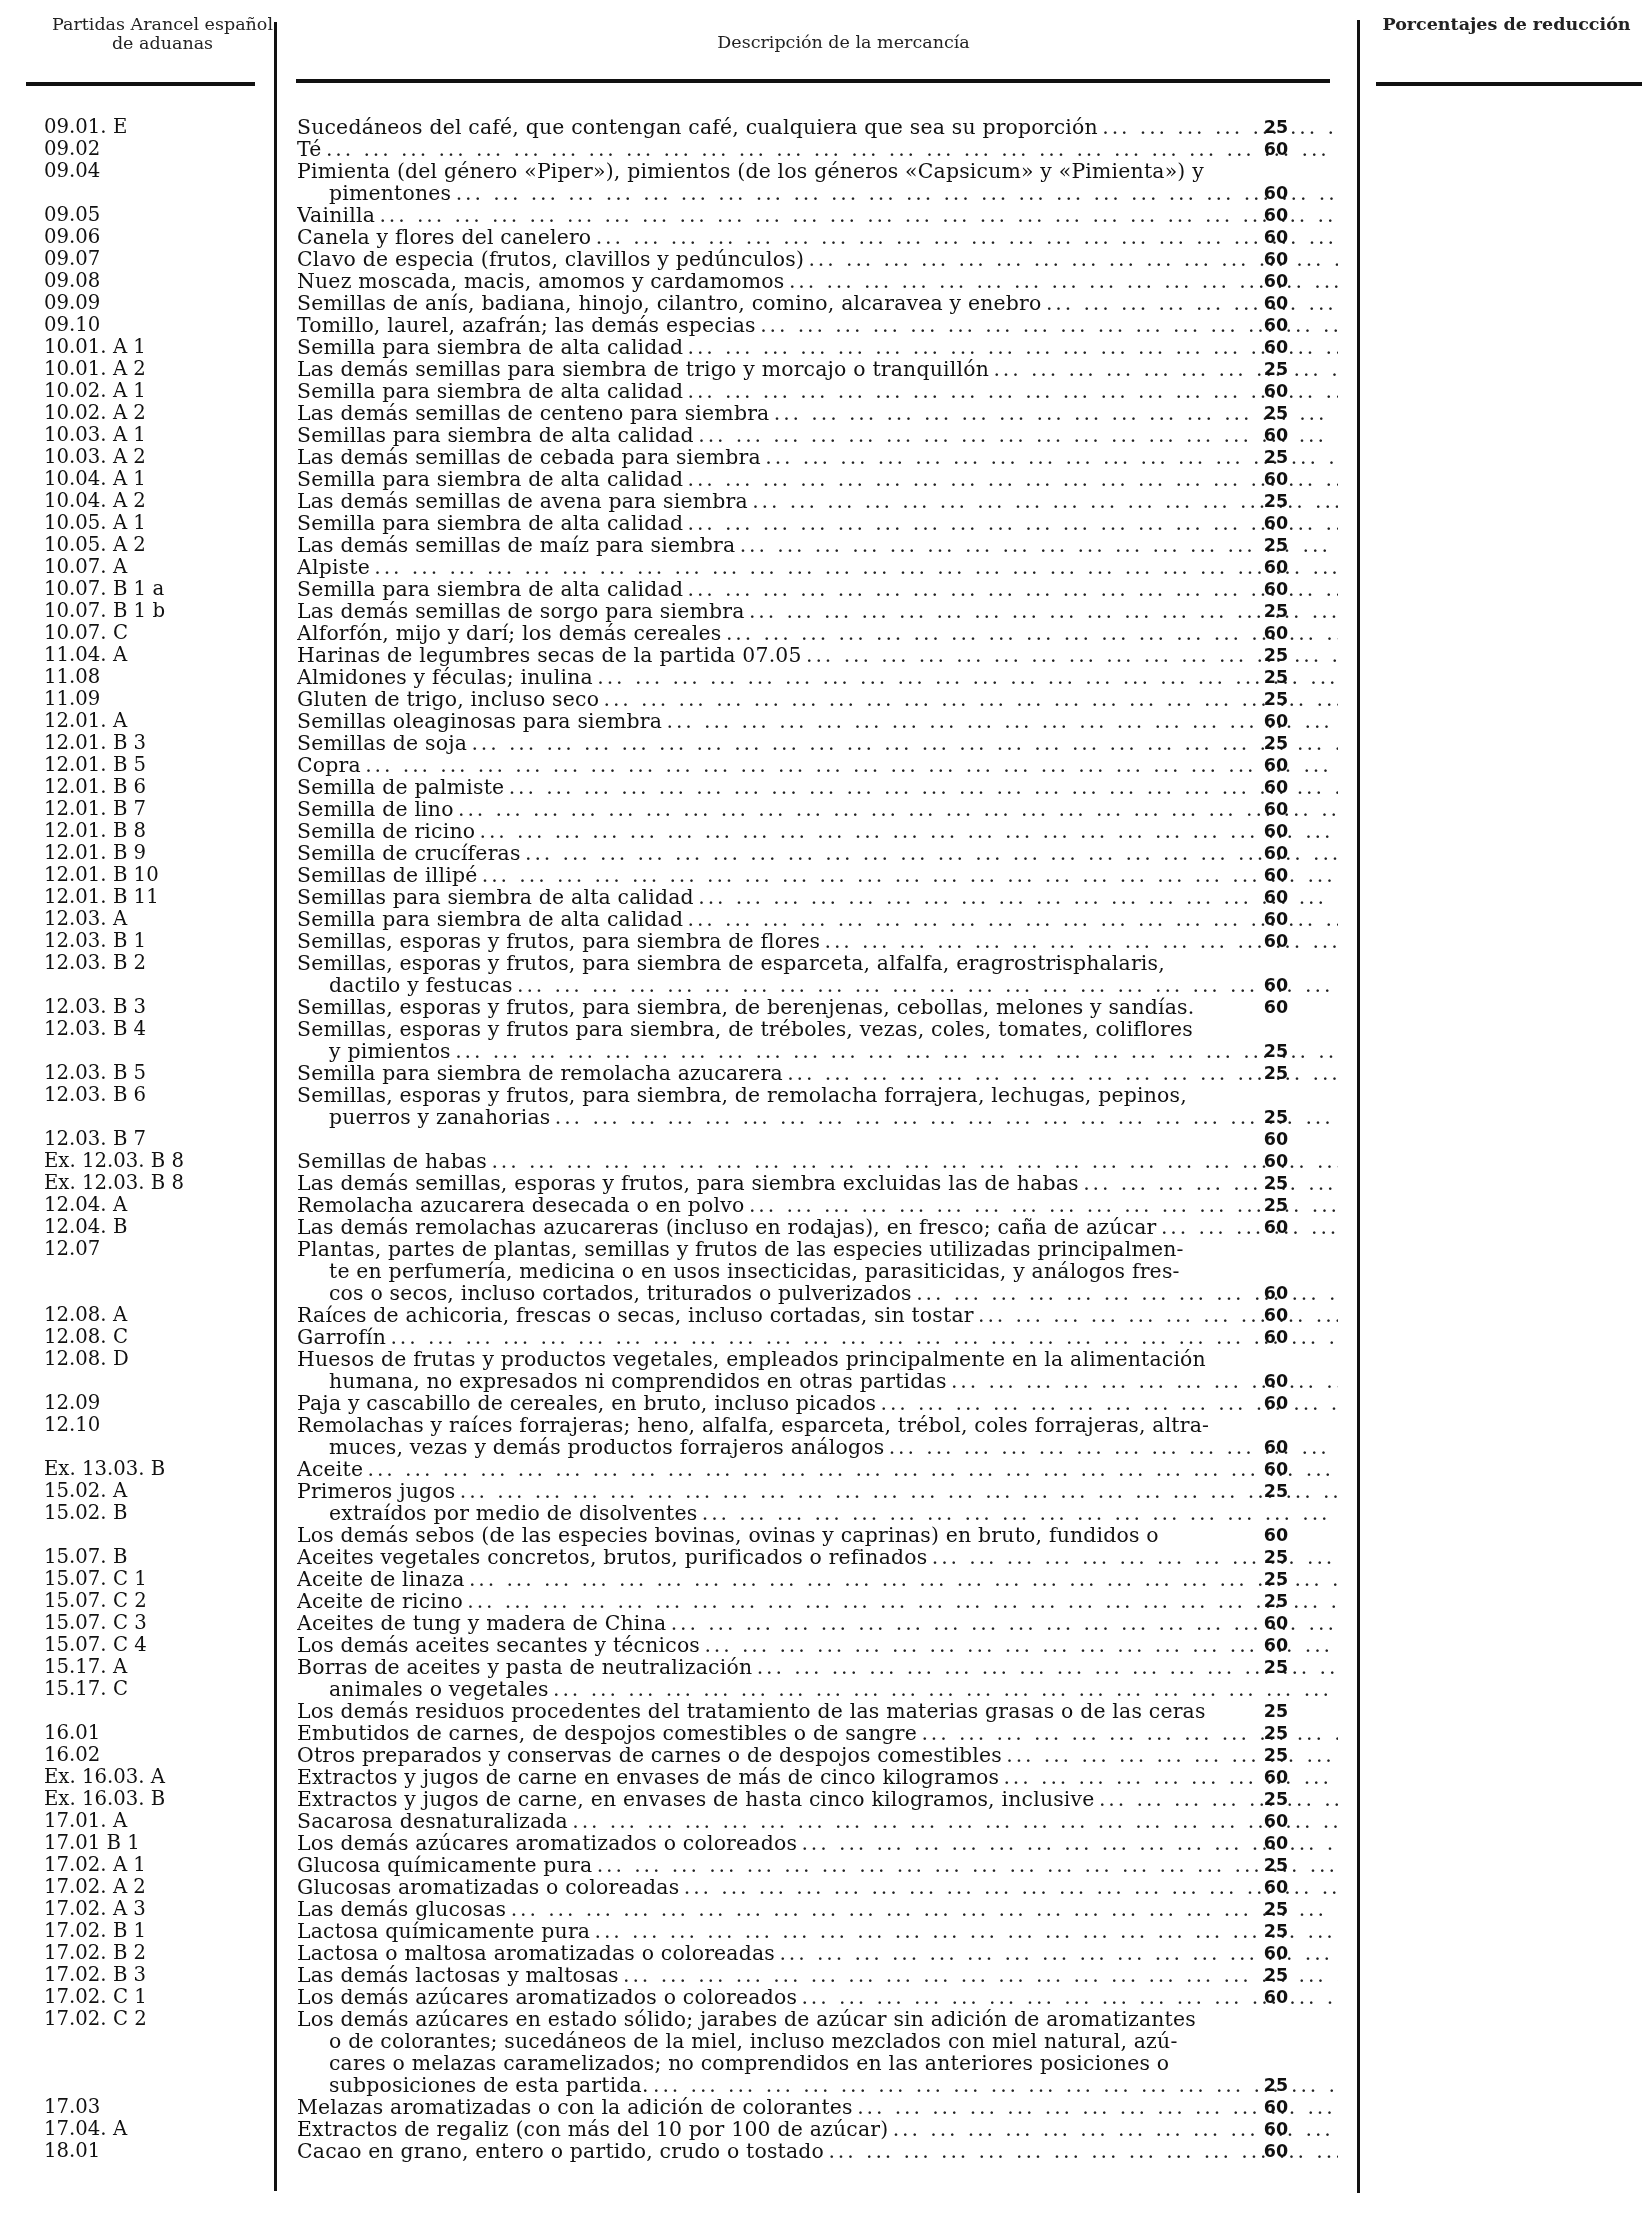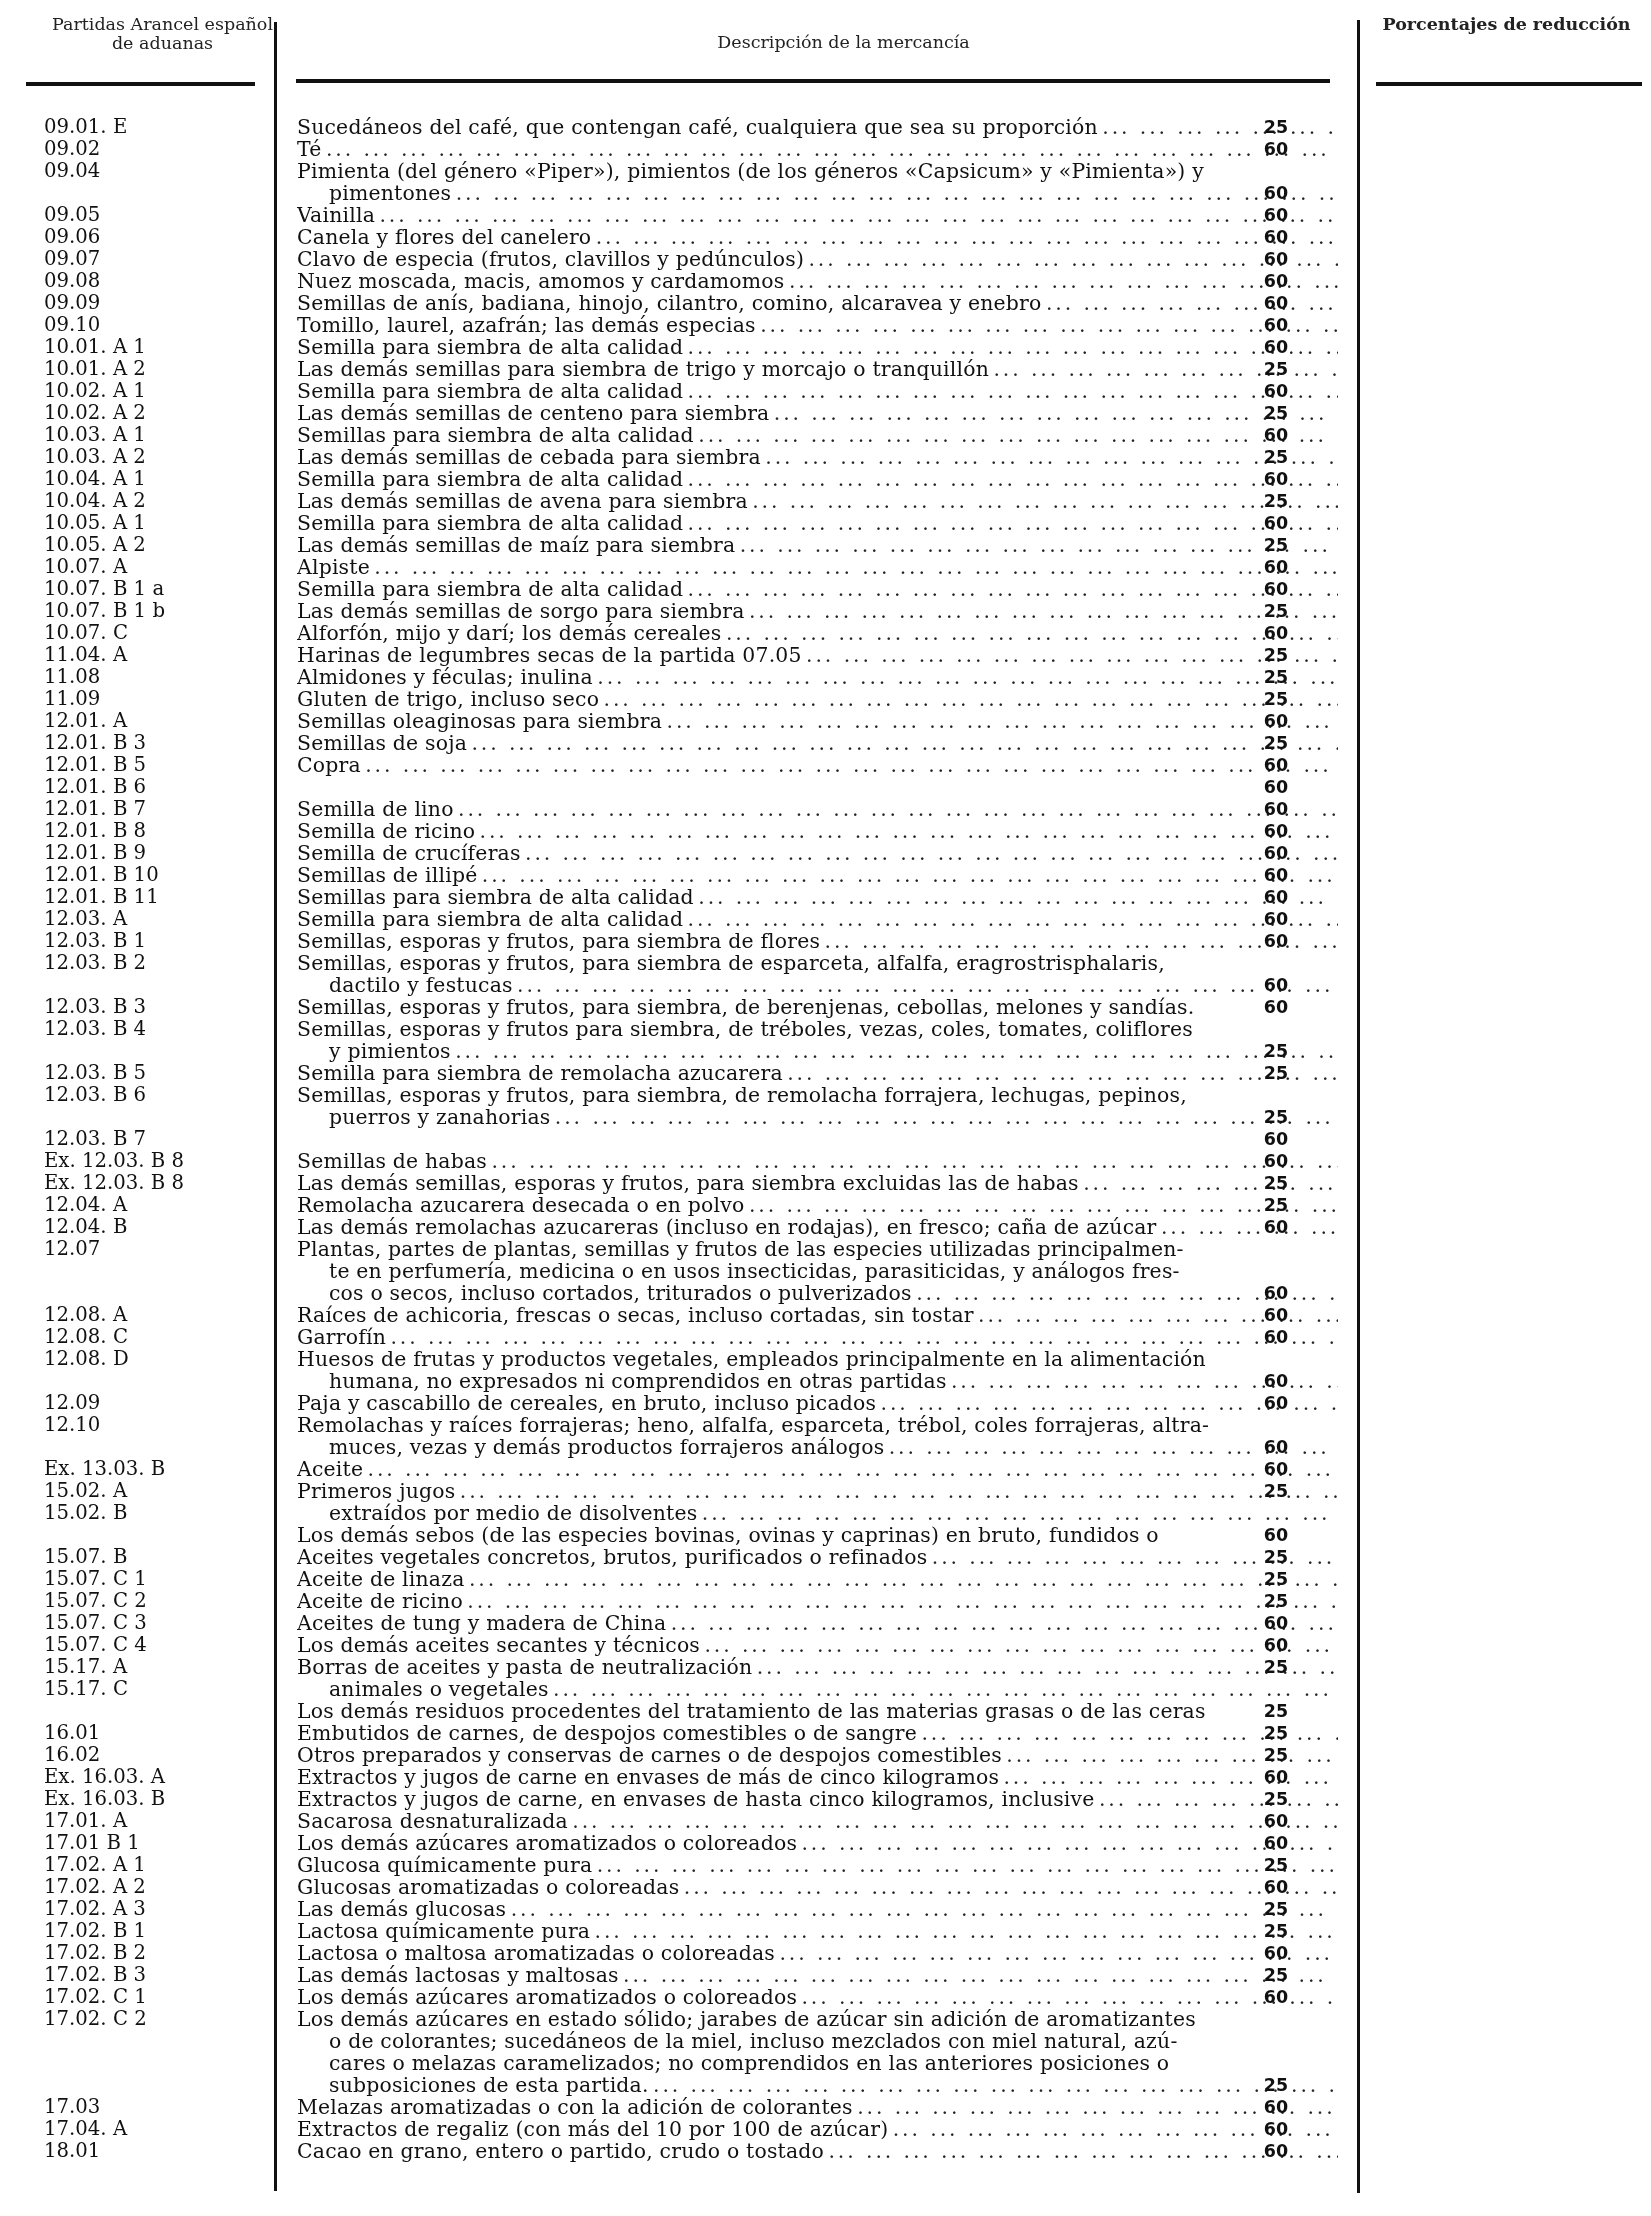--- a/index.html
+++ b/index.html
@@ -339,20 +339,26 @@
       <div class="desc">
         <div class="line">
           <span class="txt">Copra</span>
           <span class="dots"></span>
         </div>
       </div>
       <div class="pct" style="top: 0px;">60</div>
     </div>
     <div class="row rowwrap">
       <div class="code">12.01. B 6</div>
+      <div class="desc">
+        <div class="line">
+          <span class="txt">Semilla de palmiste</span>
+          <span class="dots"></span>
+        </div>
+      </div>
       <div class="pct" style="top: 0px;">60</div>
     </div>
     <div class="row rowwrap">
       <div class="code">12.01. B 7</div>
       <div class="desc">
         <div class="line">
           <span class="txt">Semilla de lino</span>
           <span class="dots"></span>
         </div>
       </div>

